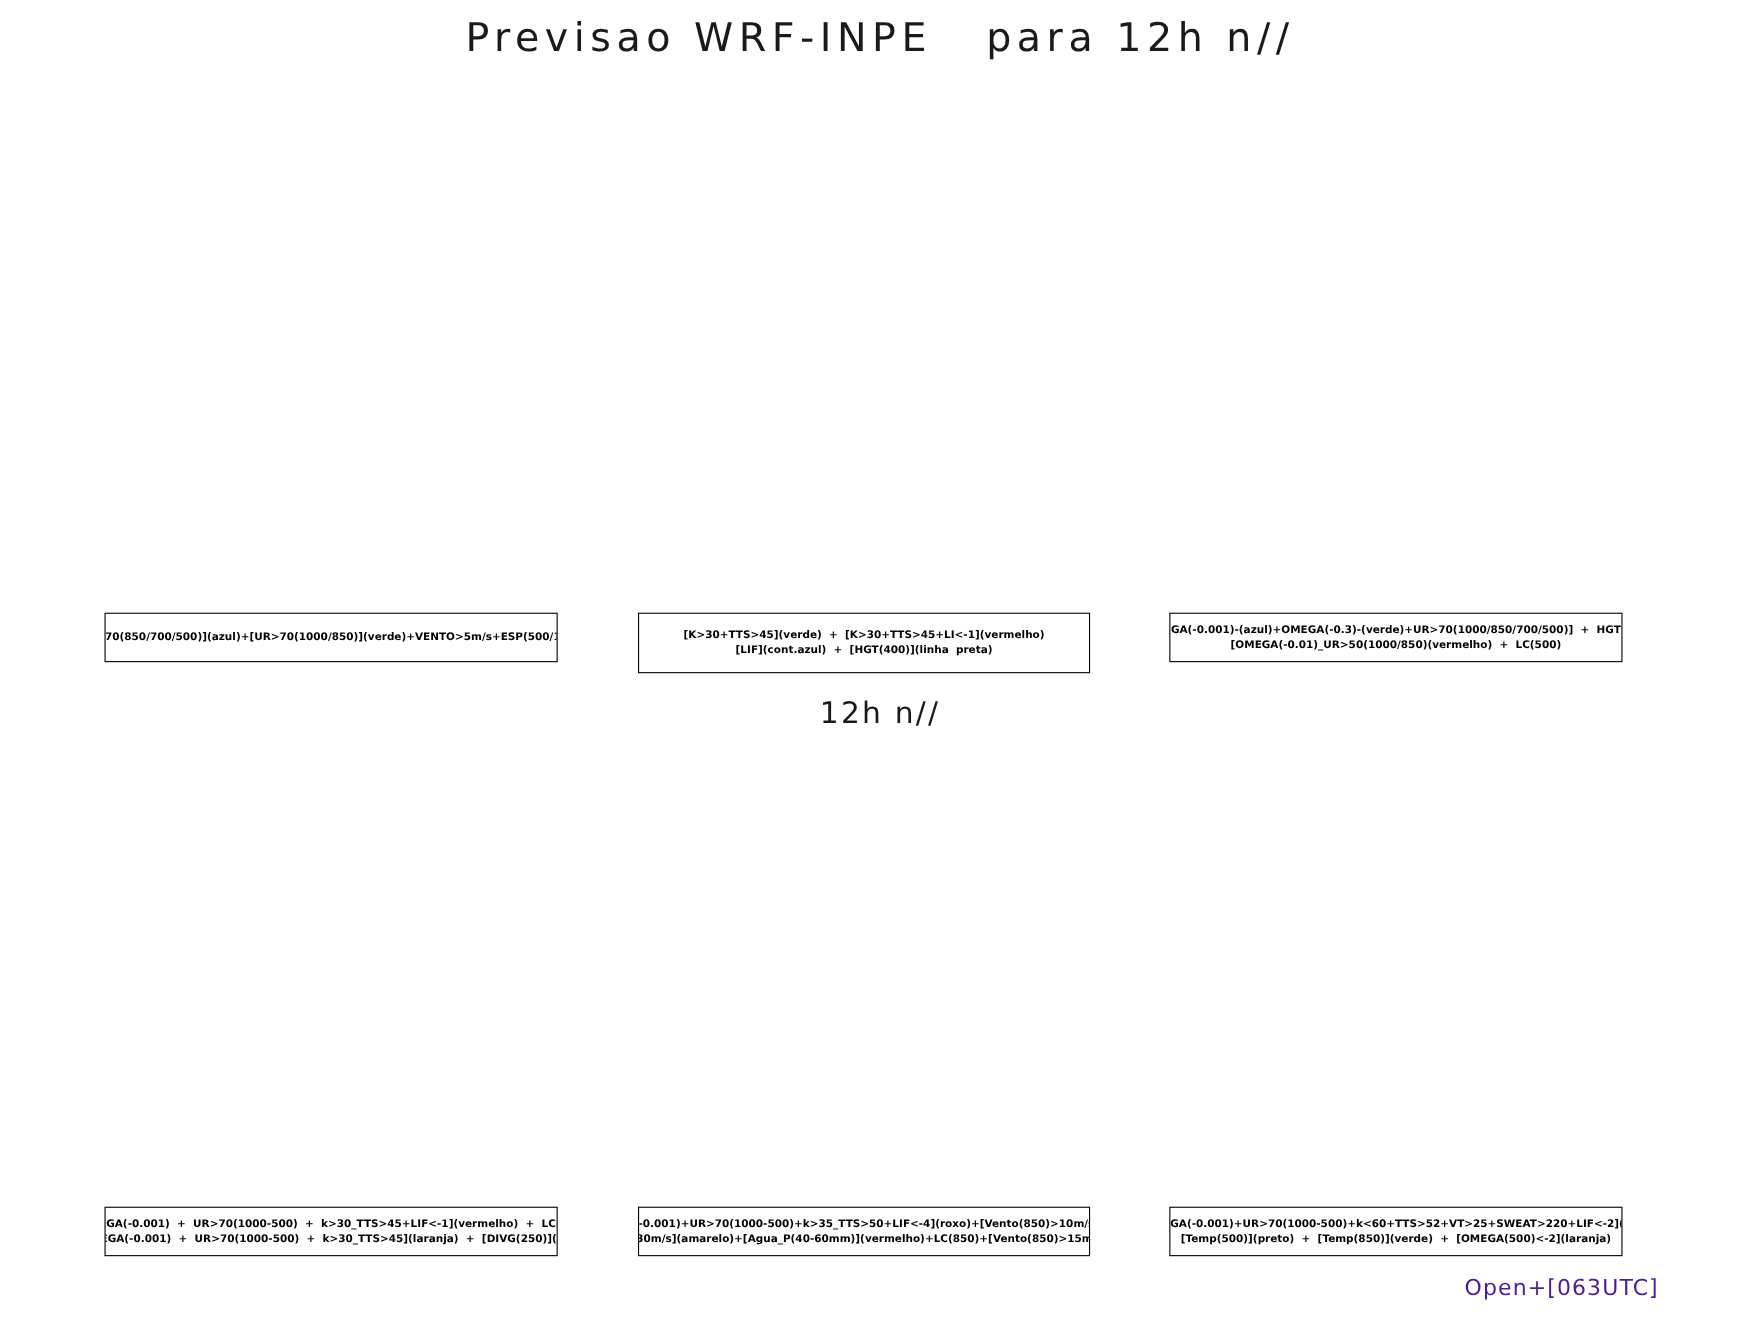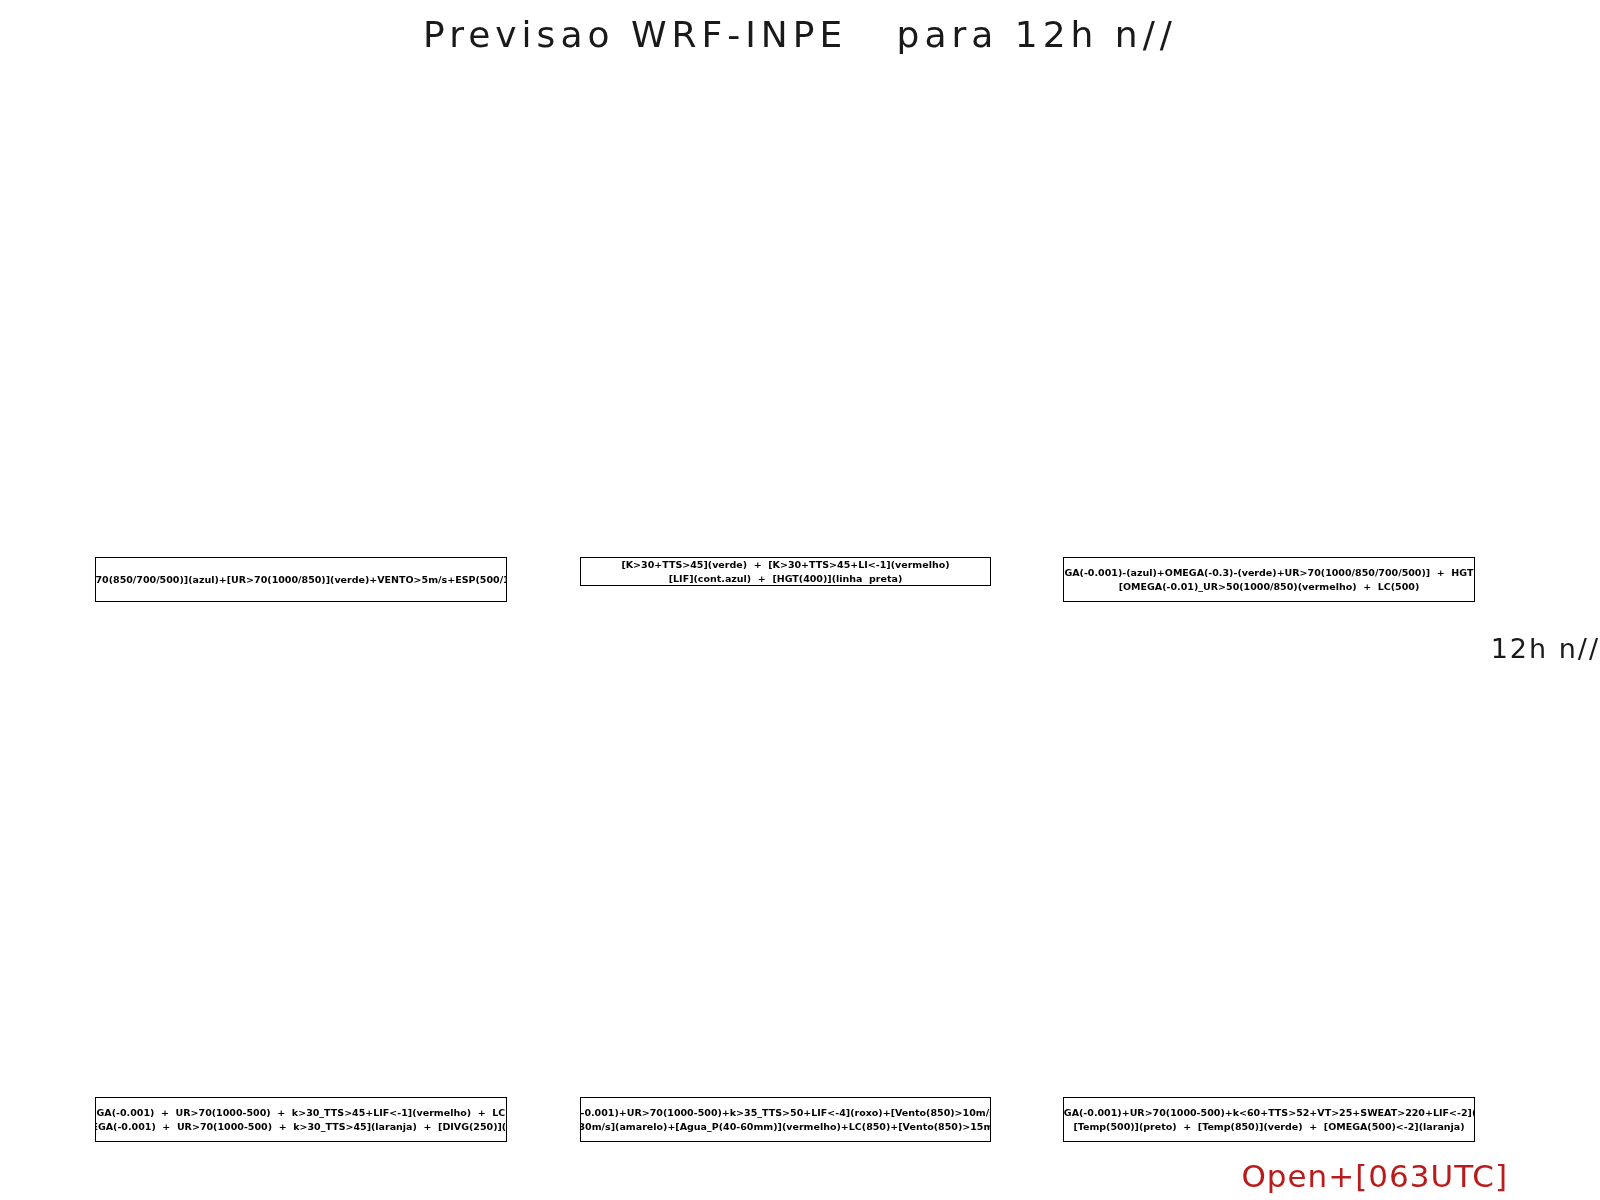--- a/index.html
+++ b/index.html
@@ -30,21 +30,21 @@
     color: #1a1a1a;
     white-space: pre;
   }
 
   
   .mid-subtitle {
     position: absolute;
     top: 633px;
     left: 0;
     width: 1600px;
-    text-align: right;
+    text-align: center;
     font-family: "DejaVu Sans", sans-serif;
     font-size: 27px;
     font-weight: 400;
     letter-spacing: 2px;
     color: #1a1a1a;
     white-space: pre;
   }
 
   
   .legend-box {
@@ -64,38 +64,38 @@
     line-height: 1.45;
     letter-spacing: 0px;
     color: #000000;
     white-space: pre;
     overflow: hidden;
   }
   .legend-line { display: block; }
 
   
   #box-r1c1 { left: 95px;   top: 557px; width: 412px;  height: 45px; }
-  #box-r1c2 { left: 580px;  top: 557px; width: 411px;  height: 29px; }
+  #box-r1c2 { left: 580px;  top: 557px; width: 411px;  height: 55px; }
   #box-r1c3 { left: 1063px; top: 557px; width: 412px;  height: 45px; }
 
   
   #box-r2c1 { left: 95px;   top: 1097px; width: 412px; height: 45px; }
   #box-r2c2 { left: 580px;  top: 1097px; width: 411px; height: 45px; }
   #box-r2c3 { left: 1063px; top: 1097px; width: 412px; height: 45px; }
 
   
   .footer-stamp {
     position: absolute;
     right: 92px;
     top: 1158px;
     font-family: "DejaVu Sans", sans-serif;
-    font-size: 31px;
+    font-size: 20px;
     font-weight: 400;
     letter-spacing: 1px;
-    color: #b91c1c;
+    color: #4c1d95;
     white-space: pre;
   }
 </style>
 </head>
 <body>
 
 <div class="main-title">Previsao WRF-INPE   para 12h n//</div>
 
 <div class="legend-box" id="box-r1c1">
   <span class="legend-line">[UR&gt;70(850/700/500)](azul)+[UR&gt;70(1000/850)](verde)+VENTO&gt;5m/s+ESP(500/1000)</span>

